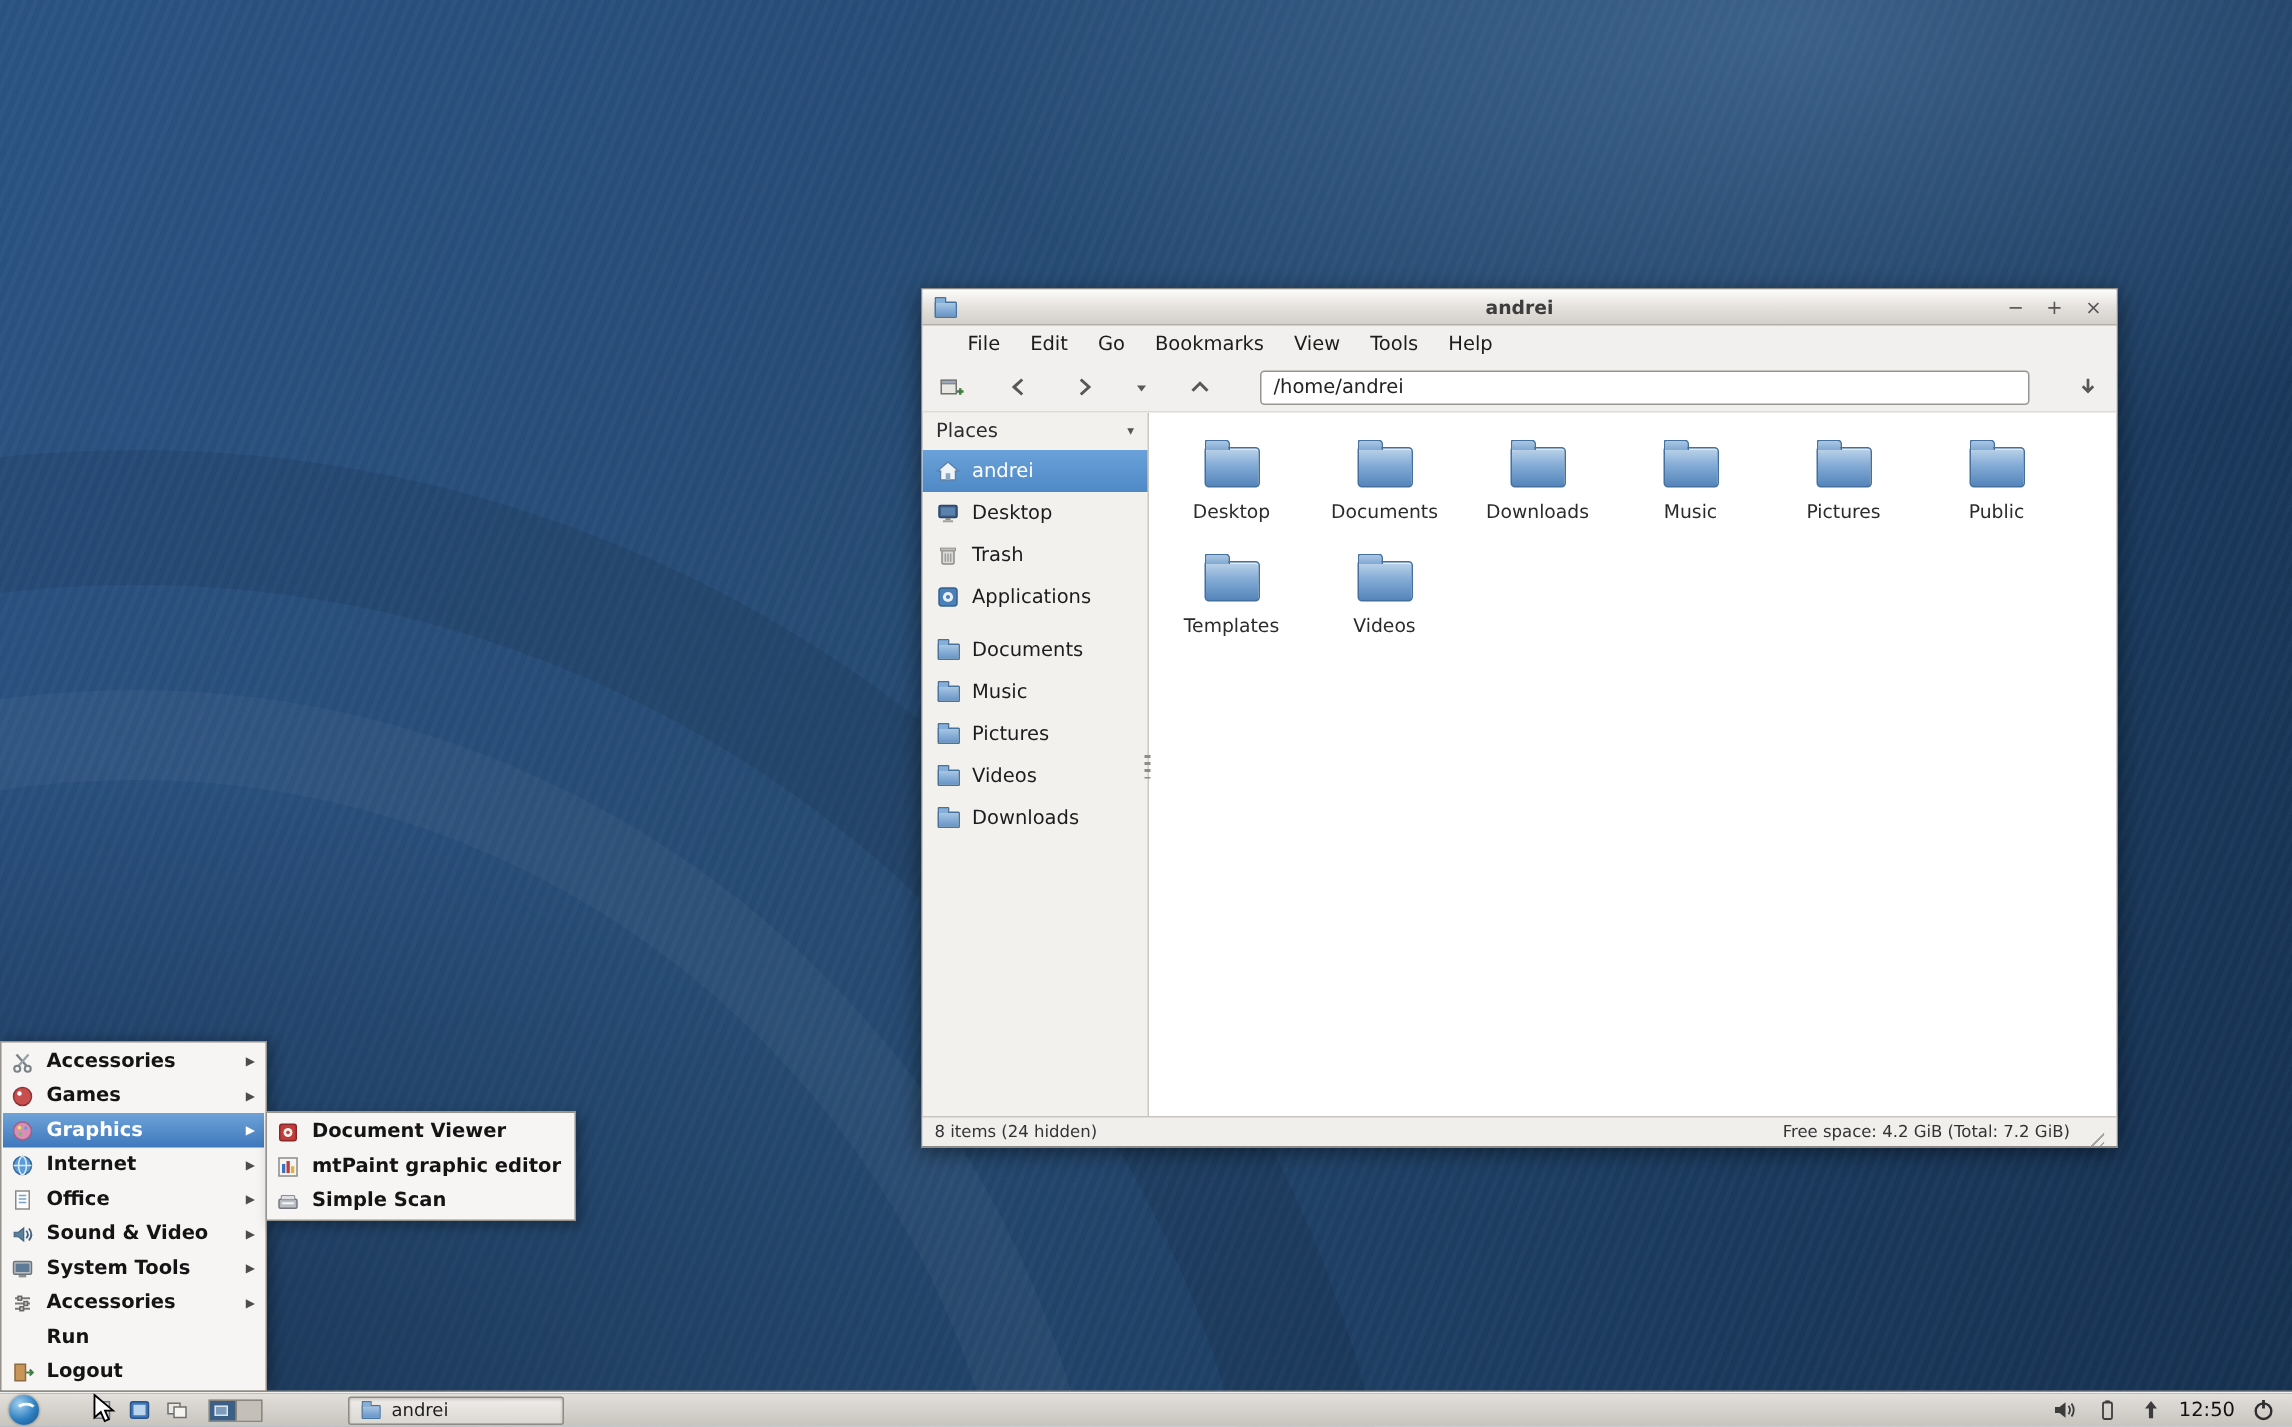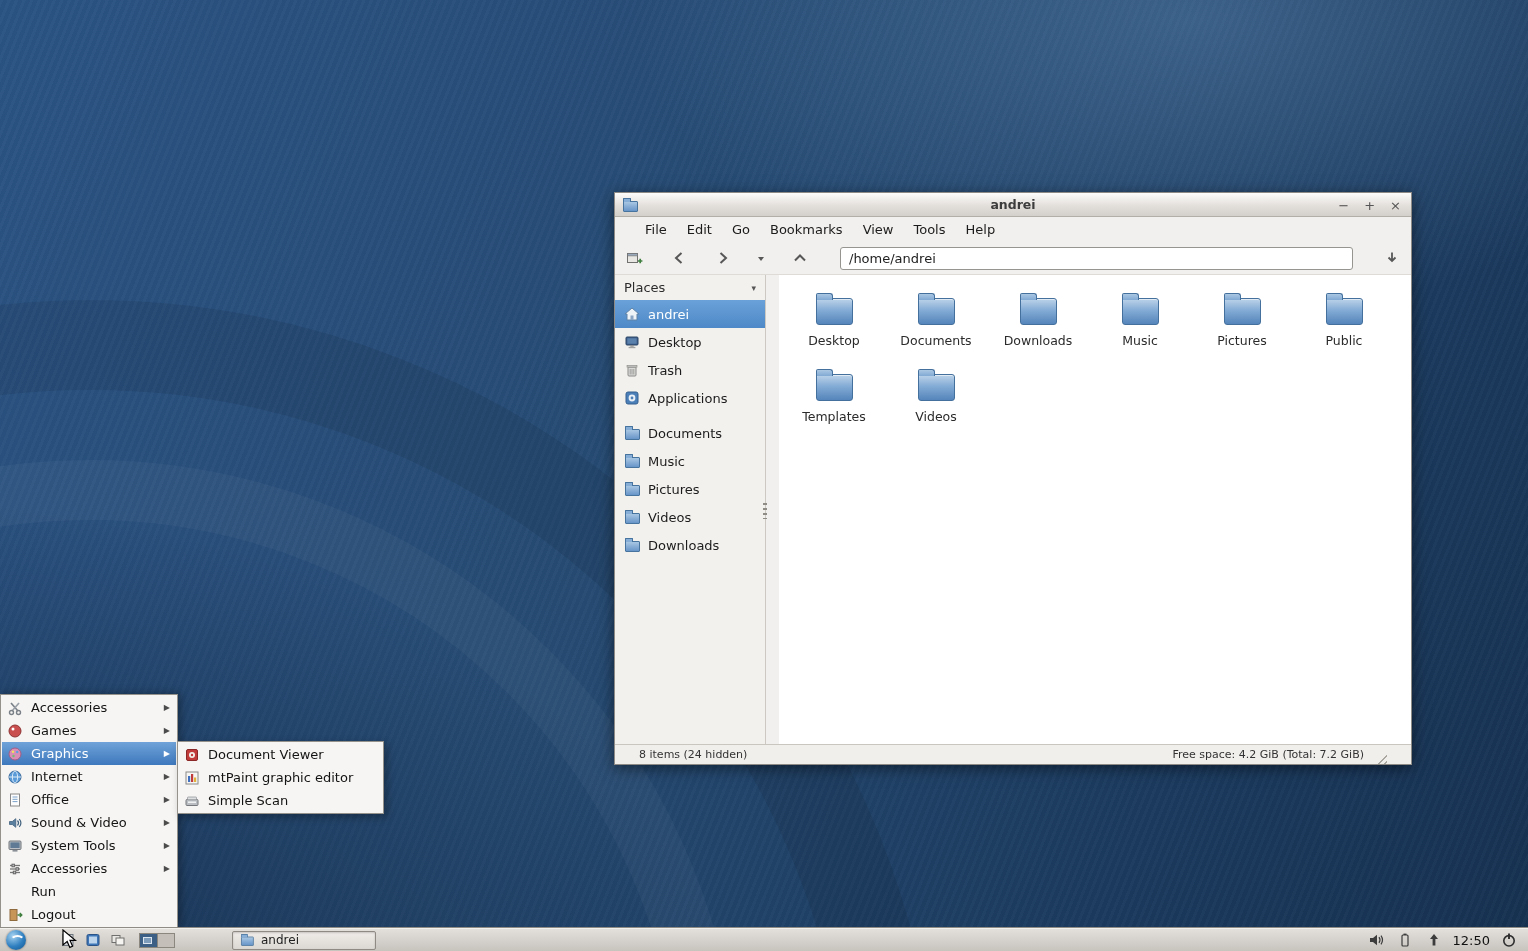--- a/index.html
+++ b/index.html
@@ -22,21 +22,21 @@
   .title{position:absolute;left:0;right:0;text-align:center;font-size:12.5px;font-weight:bold;color:#3d3d3d;}
   .winbtns{position:absolute;right:10px;top:0;height:24px;display:flex;gap:15px;align-items:center;z-index:2;}
   .winbtns span{font-size:13px;color:#555;line-height:1;cursor:default;}
   .menubar{height:25px;flex:0 0 25px;display:flex;align-items:center;background:#f2f0ee;padding-left:20px;font-size:13px;color:#1c1c1c;}
   .menubar span{padding:3px 10px;}
   .toolbar{height:33px;flex:0 0 33px;display:flex;align-items:center;background:#f2f0ee;padding:0 7px;gap:19px;border-bottom:1px solid #dedbd6;}
   .tbtn{width:25px;height:25px;display:flex;align-items:center;justify-content:center;border-radius:3px;}
   .tbtn.narrow{width:14px;}
   .pathbar{flex:1;height:23px;margin:0 7px 0 9px;border:1px solid #979590;border-radius:3px;background:#fff;
       padding:0 8px;font-size:13px;color:#222;font-family:"DejaVu Sans",sans-serif;outline:none;}
-  .fmbody{flex:1;display:flex;position:relative;overflow:hidden;gap:13px;}
+  .fmbody{flex:1;display:flex;position:relative;overflow:hidden;}
   .sidebar{width:151px;flex:0 0 151px;background:#f3f1ee;border-right:1px solid #ccc9c3;font-size:13px;color:#1c1c1c;}
   .places{height:25px;display:flex;align-items:center;padding:0 9px;color:#2c2c2c;}
   .places .ca{margin-left:auto;font-size:9px;color:#555;}
   .srow{height:28px;display:flex;align-items:center;gap:8px;padding:0 9px;}
   .srow.sel{background:linear-gradient(#6aa1d9,#4e89c7);color:#fff;}
   .srow.gap{margin-top:7px;}
   .i16{width:16px;height:16px;flex:0 0 16px;display:flex;align-items:center;justify-content:center;}
   .mf{width:15px;height:11px;background:linear-gradient(#a8c6e3,#6795c8);border:1px solid #47749f;border-radius:1px;position:relative;margin-top:3px;}
   .mf:before{content:"";position:absolute;top:-4px;left:-1px;width:6px;height:3px;background:#87aed6;border:1px solid #47749f;border-bottom:none;border-radius:1px 1px 0 0;}
   .splitgrip{position:absolute;left:148px;top:228px;width:4px;height:16px;
@@ -44,31 +44,31 @@
   .fileview{flex:1;background:#fff;padding:13px 4px;}
   .fgrid{display:grid;grid-template-columns:repeat(6,102px);justify-items:center;row-gap:12px;}
   .fcell{width:98px;display:flex;flex-direction:column;align-items:center;padding:4px 0;}
   .flabel{margin-top:8px;font-size:12.5px;color:#2b2b2b;}
   .bigfolder{position:relative;width:37px;height:27px;margin-top:6px;
       background:linear-gradient(180deg,#bcd3e9 0%,#83abd5 45%,#5585bb 100%);
       border:1px solid #44709d;border-radius:2px 3px 3px 3px;box-shadow:inset 0 1px 0 rgba(255,255,255,0.55);}
   .bigfolder:before{content:"";position:absolute;top:-6px;left:-1px;width:15px;height:6px;
       background:linear-gradient(#abc7e3,#80a9d3);border:1px solid #44709d;border-bottom:none;border-radius:2px 3px 0 0;}
   .statusbar{height:20px;flex:0 0 20px;display:flex;align-items:center;background:#f1efec;border-top:1px solid #c9c6c0;
-      padding:0 24px;font-size:11px;color:#333;}
+      padding:0 8px;font-size:11px;color:#333;}
   .statusbar .sright{margin-left:auto;margin-right:10px;}
   .grip{width:13px;height:13px;align-self:flex-end;
       background:repeating-linear-gradient(135deg,#aaa6a0 0 1px,transparent 1px 4px);
       clip-path:polygon(100% 0,100% 100%,0 100%);}
 
   
   .startmenu{position:absolute;left:0;bottom:23px;width:178px;background:#f7f5f3;border:1px solid #95918b;
       box-shadow:3px -1px 8px rgba(0,0,0,0.3);padding:1px;font-size:13px;color:#141414;}
   .mrow{height:23px;display:flex;align-items:center;gap:8px;padding:0 5px;}
-  .mrow .lbl{flex:1;white-space:nowrap;}
+  .mrow .lbl{flex:1;white-space:nowrap;font-weight:bold;}
   .mrow .arrow{font-size:8px;color:#4c4c4c;padding-right:1px;}
   .mrow.hl{background:linear-gradient(#6fa3d8,#3e78bd);color:#fff;}
   .mrow.hl .arrow{color:#fff;}
   .submenu{position:absolute;left:177px;top:741px;width:207px;background:#f7f5f3;border:1px solid #95918b;
       box-shadow:3px 3px 8px rgba(0,0,0,0.3);padding:1px;font-size:13px;color:#141414;}
   .submenu .mrow{height:23px;}
 
   
   .taskbar{position:absolute;left:0;bottom:0;width:1528px;height:23px;
       background:linear-gradient(#e3e0dc,#c7c3bd);border-top:1px solid #f3f1ee;box-shadow:0 -1px 0 #8f8b85;

